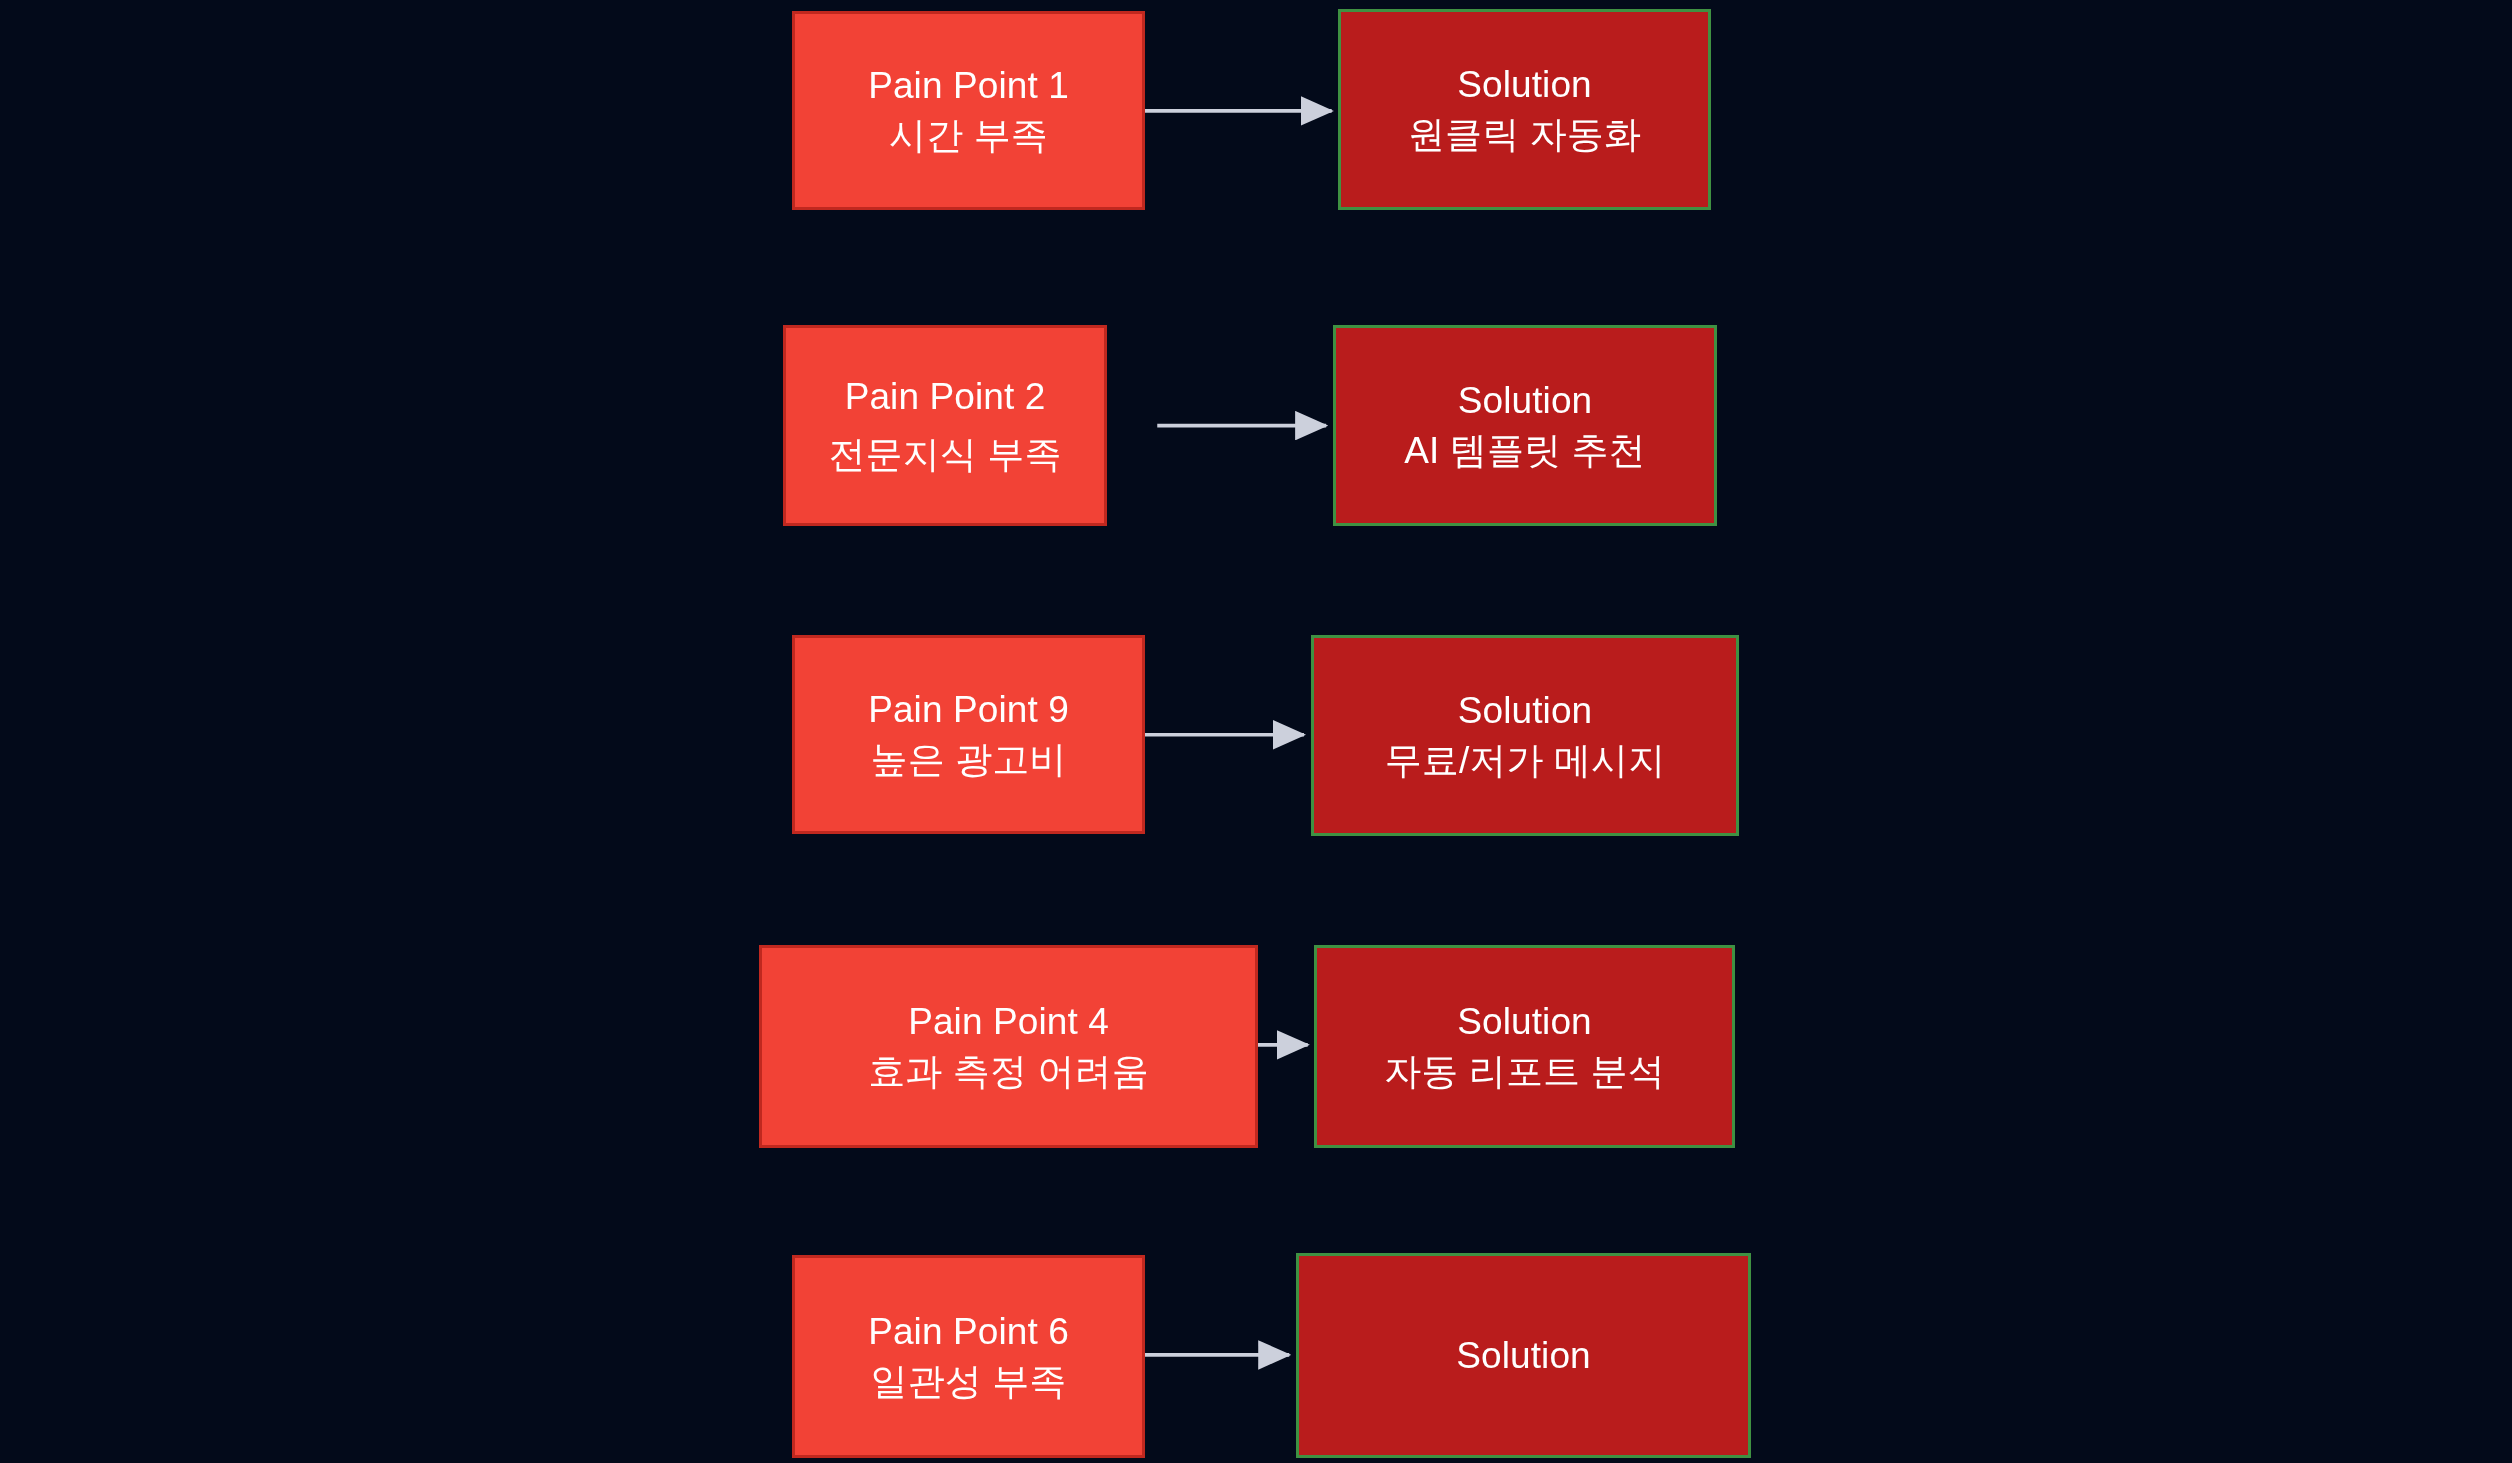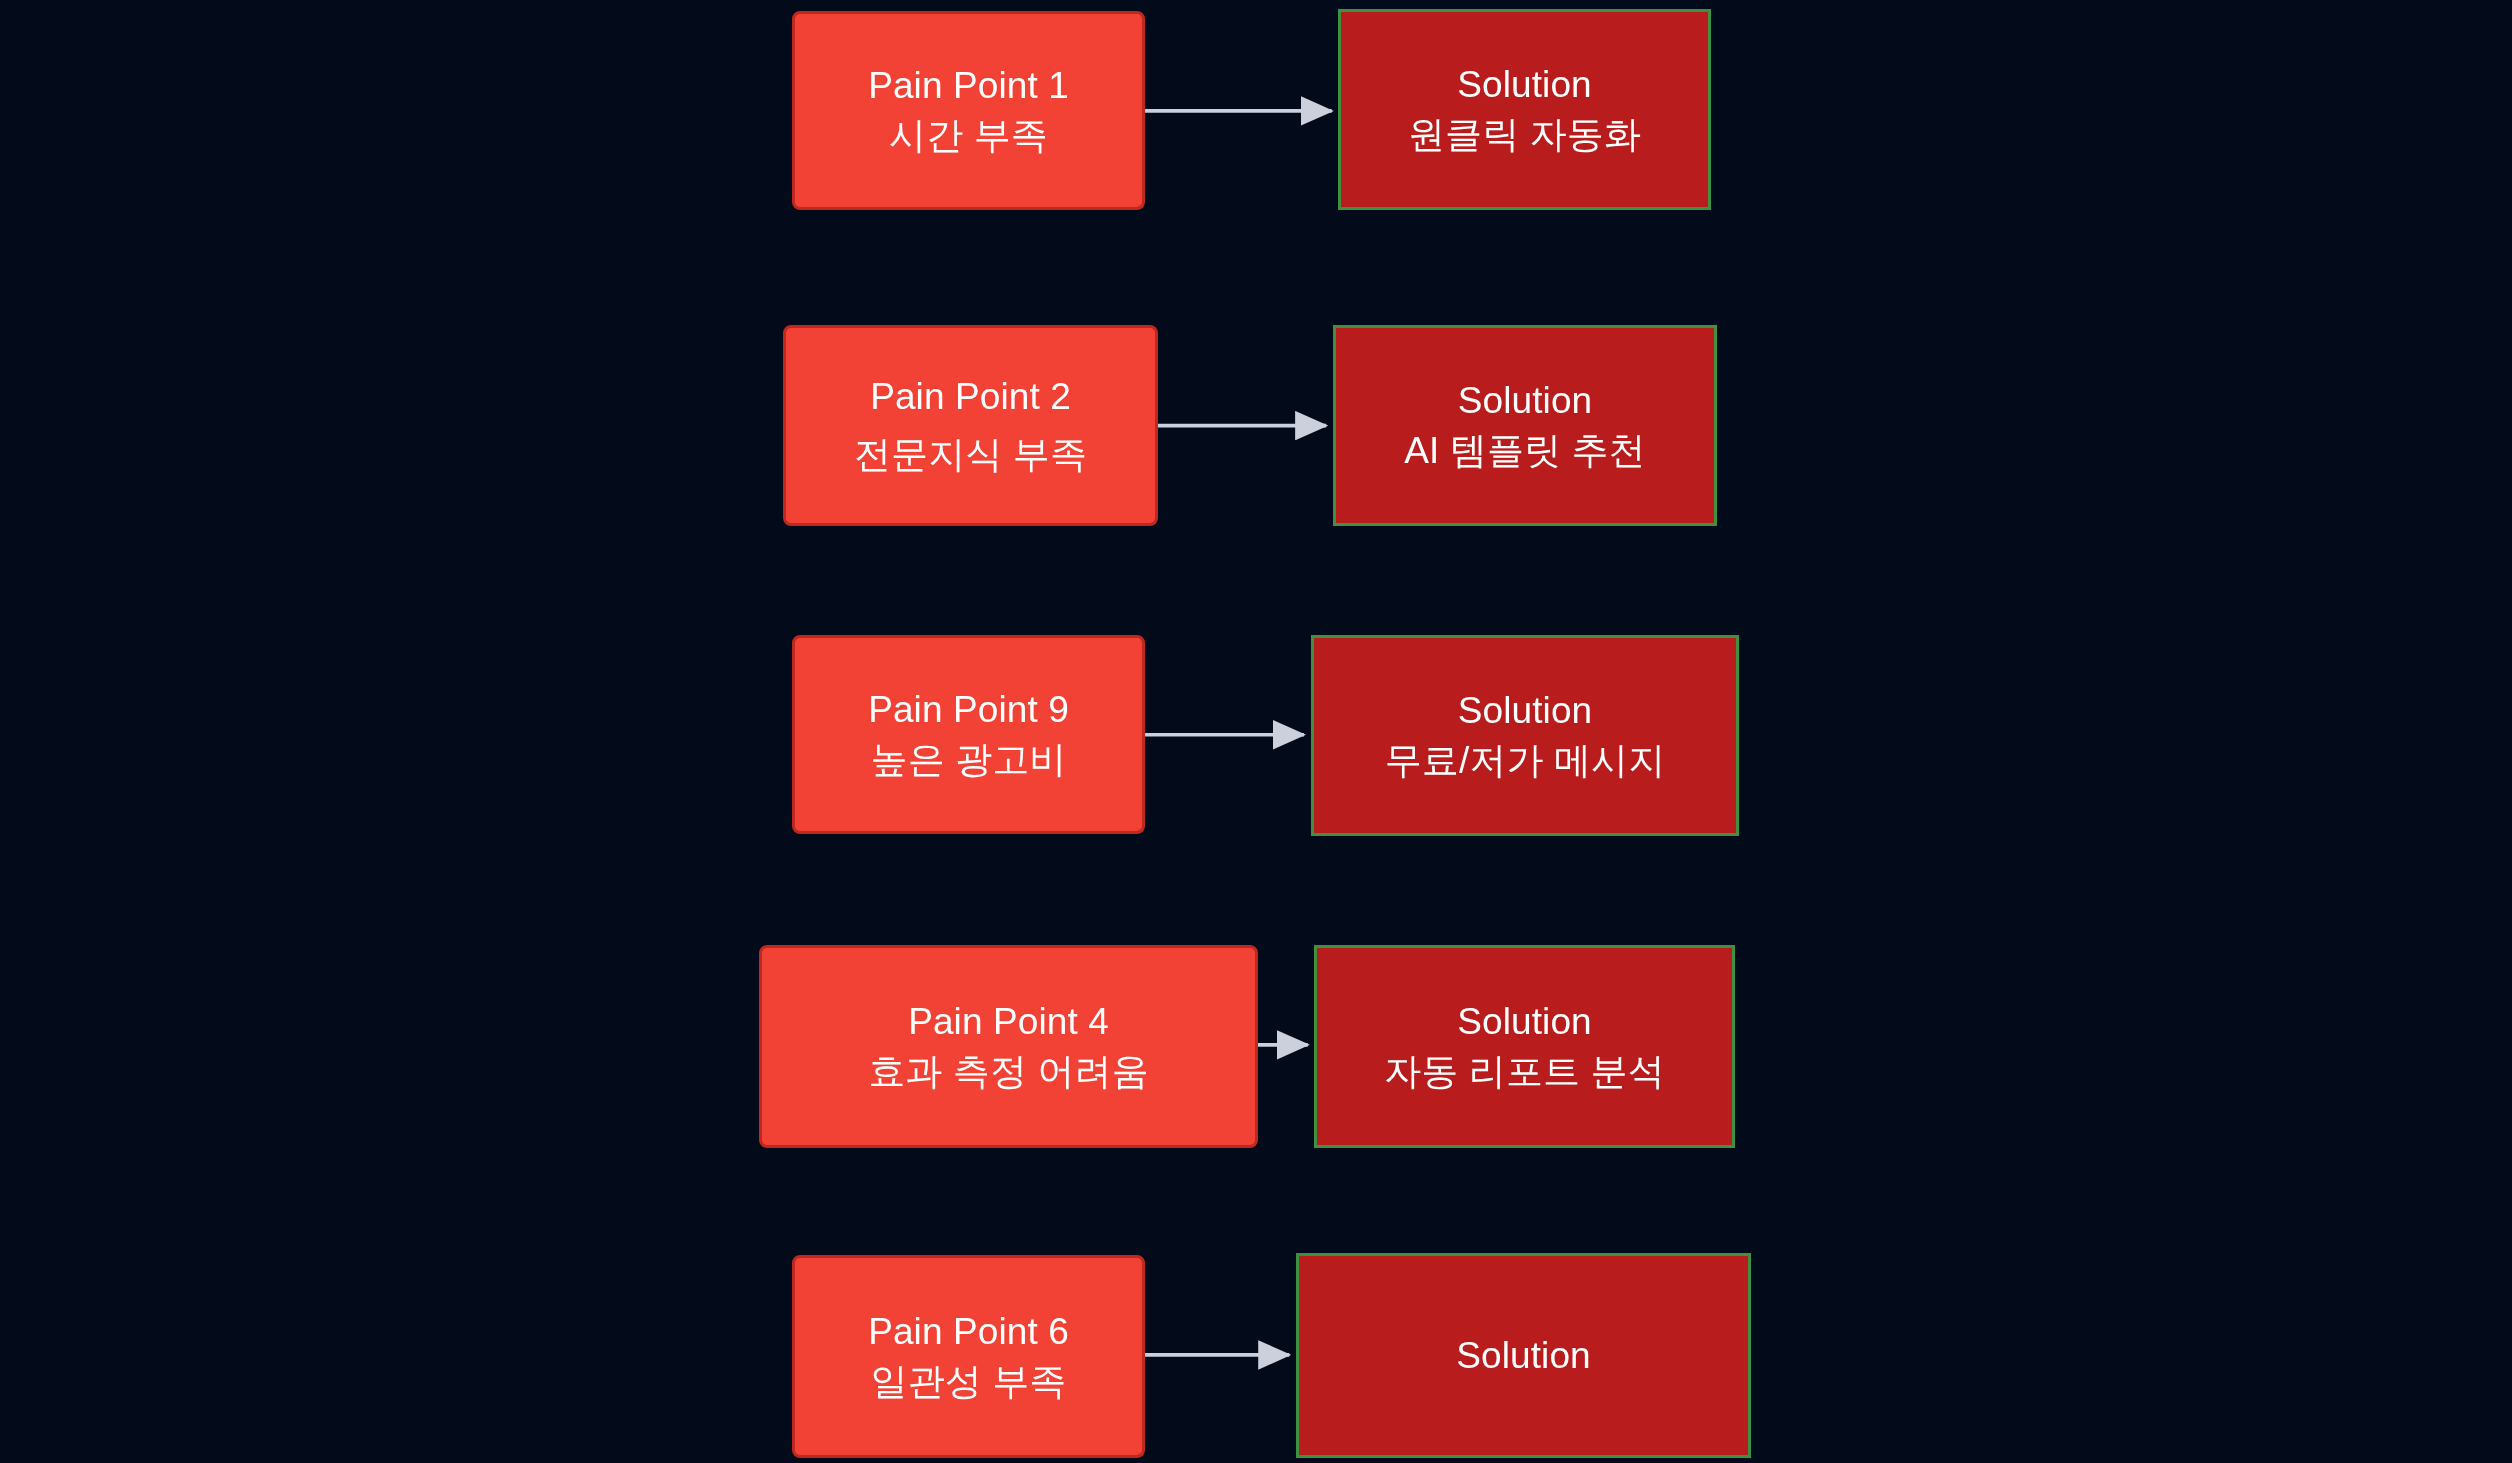--- a/index.html
+++ b/index.html
@@ -59,32 +59,31 @@
   .node .line2 {
     display: block;
     font-size: 37px;
     font-weight: 400;
     white-space: nowrap;
   }
 
   .node.pain {
     background: #f24236;
     border-color: #c0281f;
-    border-radius: 8px;
   }
   .node.solution {
     background: #b91c1c;
     border-color: #3f9142;
   }
 
   
   #node-pain-1     { left: 792px;  top: 11px;   width: 353px; height: 199px; }
   #node-solution-1 { left: 1338px; top: 9.2px;   width: 373px; height: 201px; }
   
-  #node-pain-2     { left: 783px;  top: 325px;  width: 375px; height: 201px; gap: 8px; }
+  #node-pain-2     { left: 783px;  top: 325px;  width: 324px; height: 201px; gap: 8px; }
   #node-solution-2 { left: 1333px; top: 325px;  width: 384px; height: 201px; }
   
   #node-pain-3     { left: 792px;  top: 635px;  width: 353px; height: 199px; }
   #node-solution-3 { left: 1311px; top: 635px;  width: 428px; height: 201px; }
   
   #node-pain-4     { left: 759px;  top: 945px; width: 499px; height: 203px; }
   #node-solution-4 { left: 1314px; top: 945px; width: 421px; height: 203px; }
   
   #node-pain-5     { left: 792px;  top: 1255px; width: 353px; height: 203px; }
   #node-solution-5 { left: 1296px; top: 1253px; width: 455px; height: 205px; }

